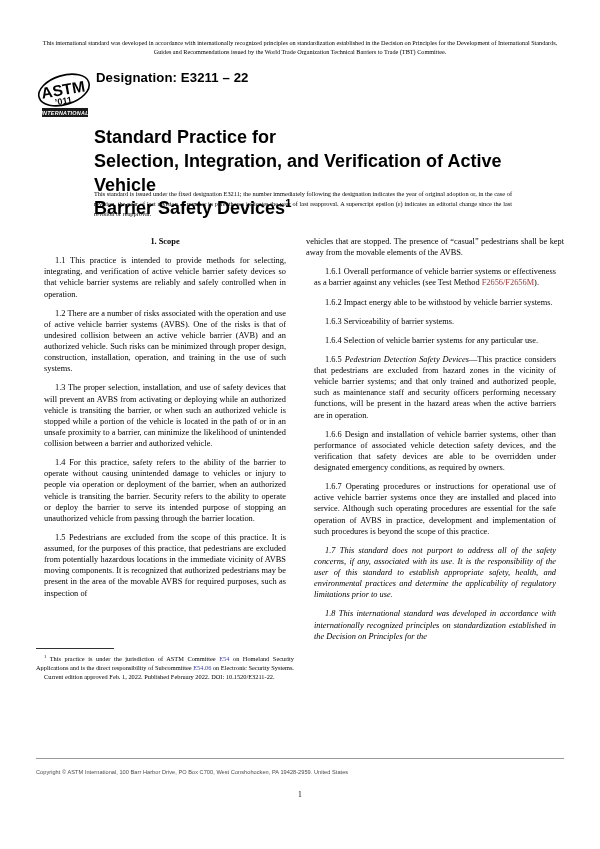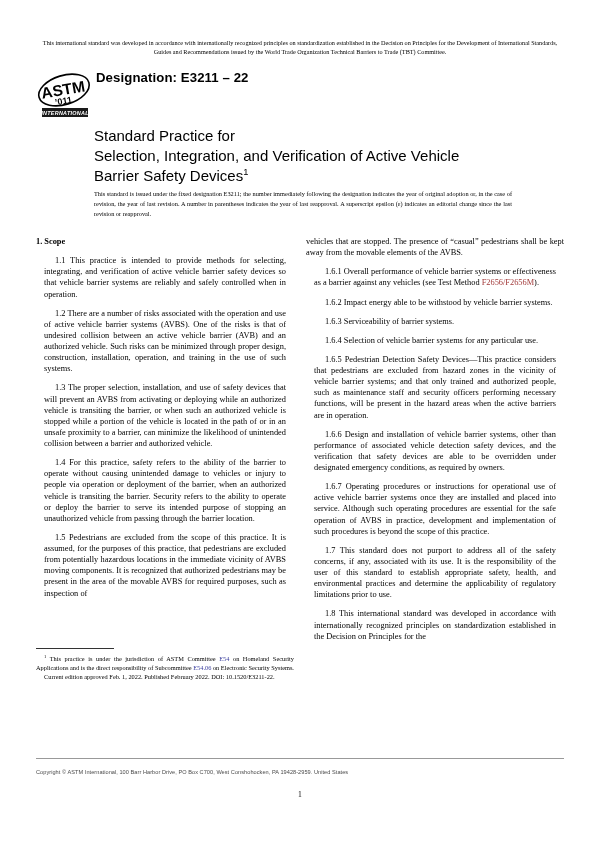--- a/index.html
+++ b/index.html
@@ -61,22 +61,22 @@
     letter-spacing: 0.1px;
   }
 
   
   .title-block {
     position: absolute;
     top: 126px;
     left: 94px;
     width: 470px;
     font-family: "Liberation Sans", sans-serif;
-    font-weight: normal;
-    font-size: 15px;
+    font-weight: bold;
+    font-size: 18px;
     line-height: 1.32;
   }
   .title-block sup {
     font-size: 62%;
     vertical-align: super;
     line-height: 0;
   }
 
   
   .issued-note {
@@ -97,32 +97,32 @@
     font-size: 8.35px;
     line-height: 1.335;
     text-align: justify;
   }
   .col-left  { left: 36px; }
   .col-right { left: 306px; }
 
   .sec-head {
     font-weight: bold;
     margin: 0 0 2px 0;
-    text-align: left;
+    text-align: center;
   }
   p.para {
     margin: 8px;
     text-indent: 11px;
   }
   p.para.gap { margin-top: 6.5px; }
   p.cont {
     margin: 0;
     text-indent: 0;
   }
-  .ital { }
+  .ital { font-style: italic; }
   .lnk-blue { color: #3b3f9e; }
   .lnk-red  { color: #a23a3a; }
 
   
   .footnote {
     position: absolute;
     left: 36px;
     top: 648px;
     width: 258px;
     font-size: 6.35px;

